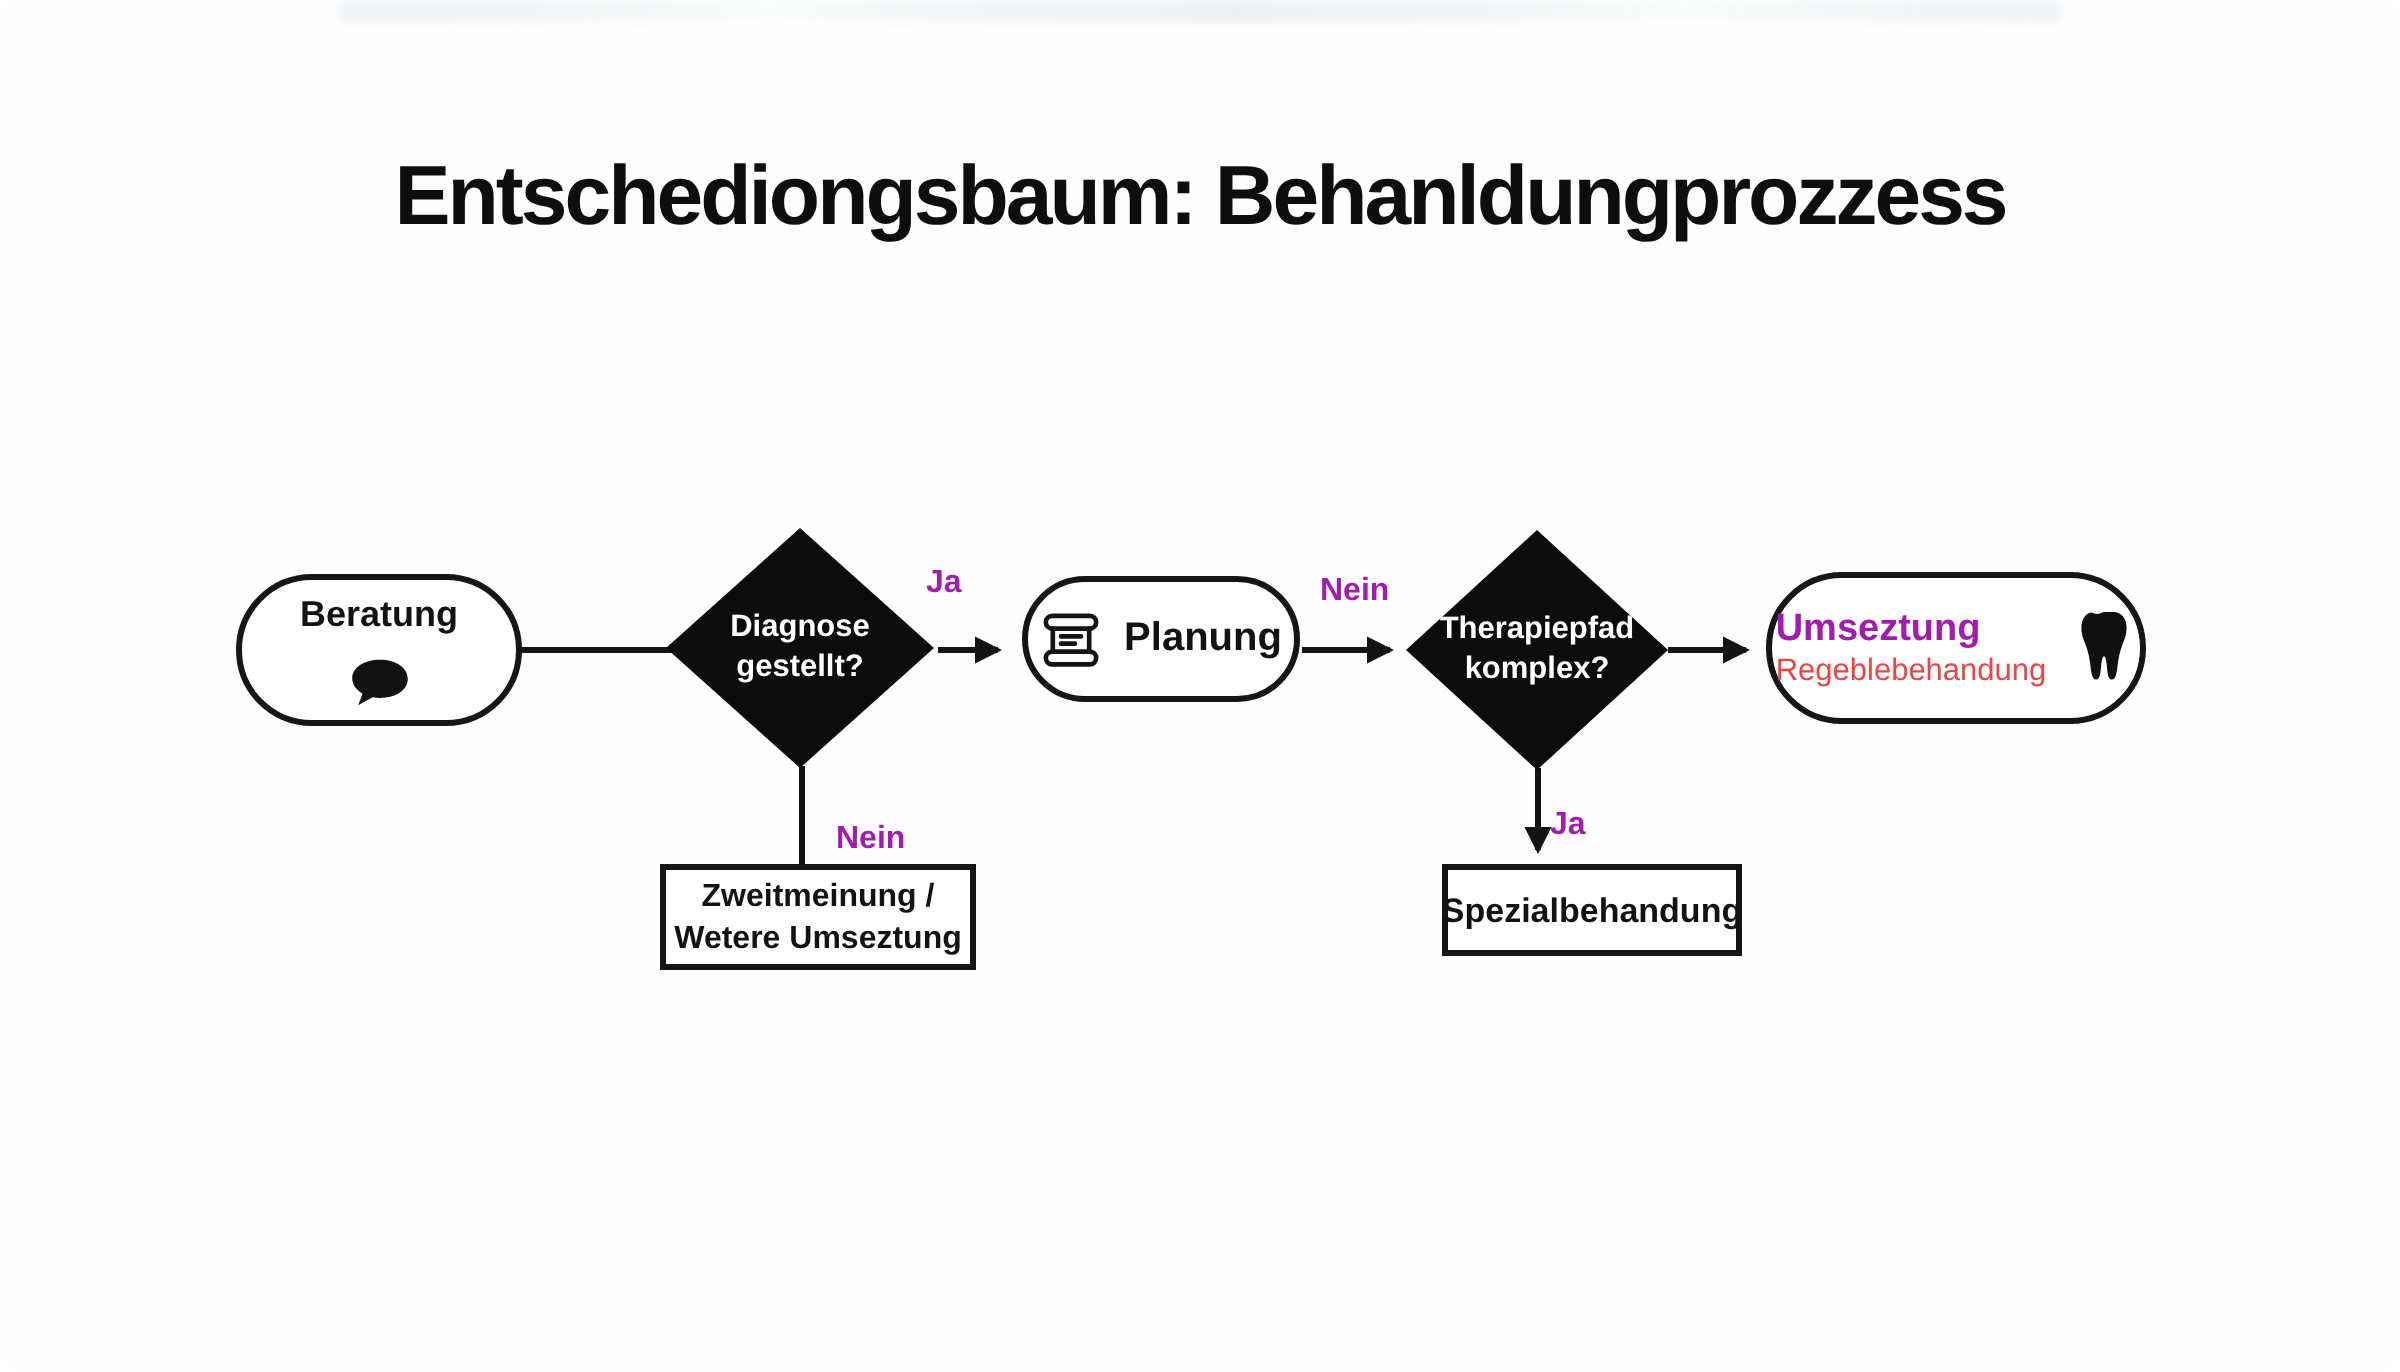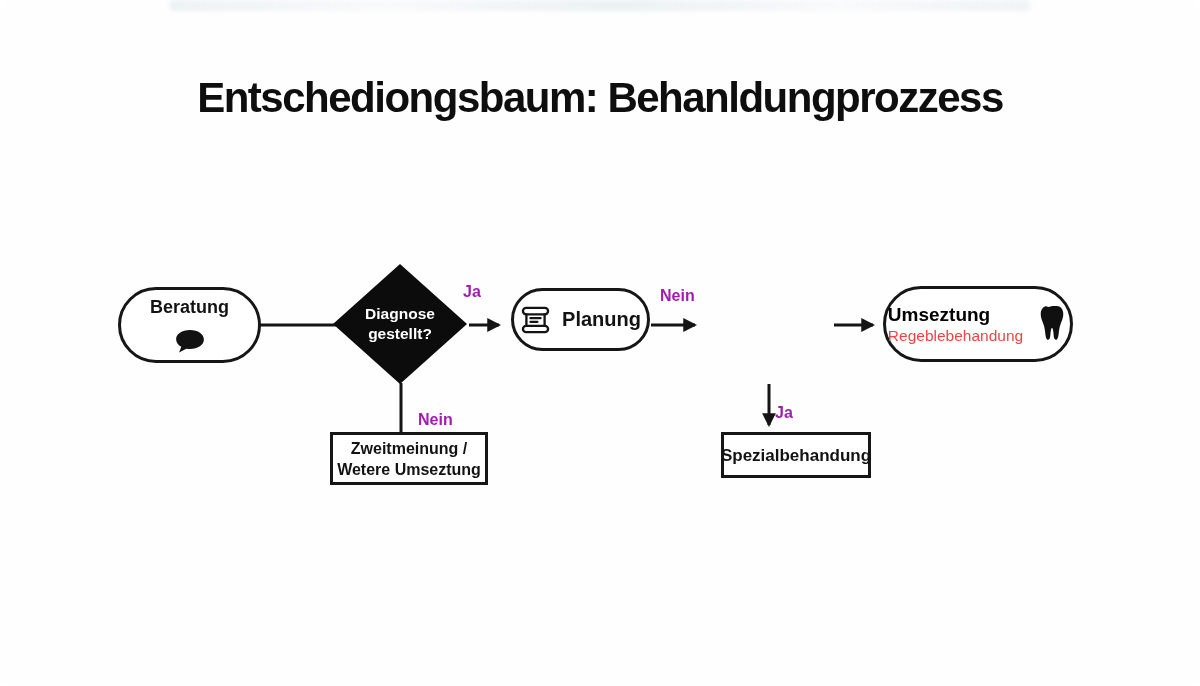--- a/index.html
+++ b/index.html
@@ -45,21 +45,21 @@
     background: #ffffff; border: 3px solid #161616;
     display: flex; flex-direction: column; align-items: center; justify-content: center;
     font-weight: 700; font-size: 16px; line-height: 21px; text-align: center;
     color: #131313;
   }
   .edge-label {
     position: absolute; font-weight: 700; font-size: 16px; color: #a21caf;
   }
   .node-label { font-weight: 700; color: #131313; }
   .stack { display: flex; flex-direction: column; align-items: flex-start; }
-  .stack .main { font-size: 19px; font-weight: 700; line-height: 23px; color: #000000; text-align: center; }
+  .stack .main { font-size: 19px; font-weight: 700; line-height: 23px; color: #a21caf; text-align: center; }
   .stack .sub  { font-size: 15.5px; font-weight: 400; line-height: 19px; color: #ef4444; }
 </style>
 </head>
 <body>
 
 <div class="canvas">
 
   <div class="top-artifact"></div>
 
   <h1 class="title">Entschediongsbaum: Behanldungprozzess</h1>
@@ -97,20 +97,24 @@
     <svg width="31" height="30" viewBox="0 0 32 31" fill="none" stroke="#141414" stroke-width="2.4" stroke-linecap="round">
       <rect x="3" y="3" width="26" height="6.6" rx="3.3"></rect>
       <rect x="3" y="21.5" width="26" height="6.6" rx="3.3"></rect>
       <path d="M6.6 9.6 v11.9 M25.4 9.6 v11.9"></path>
       <path d="M10.8 13.6 h10.4 M10.8 17.4 h7.2"></path>
     </svg>
     <span class="node-label" style="font-size:20px;">Planung</span>
   </div>
 
   
+  <div class="decision" style="left:703px; top:265px; width:131px; height:120px;">
+    <span>Therapiepfad</span>
+    <span>komplex?</span>
+  </div>
 
   
   <div class="stadium" style="left:883px; top:286px; width:190px; height:76px; gap:14px;">
     <div class="stack">
       <span class="main">Umseztung</span>
       <span class="sub">Regeblebehandung</span>
     </div>
     <svg width="31" height="40" viewBox="0 0 30 40">
       <path d="M15 2 C13.4 2 12.5 3 11 3 C9.5 3 8.6 2 7.5 2.4 C4.8 3.3 3.2 6.2 3.2 9.8 c0 3.9 1.2 6.3 2.4 9.4 1 2.6 1.7 5.9 2.1 9.5 .3 2.8 .8 7.1 2.9 7.1 2.2 0 2.2 -4.4 2.5 -7.2 .3 -2.6 .7 -4.5 1.4 -4.5 .7 0 1.1 1.9 1.4 4.5 .3 2.8 .3 7.2 2.5 7.2 2.1 0 2.6 -4.3 2.9 -7.1 .4 -3.6 1.1 -6.9 2.1 -9.5 1.2 -3.1 2.4 -5.5 2.4 -9.4 0 -4.6 -2.7 -7.8 -6.6 -7.8 -2 0 -2.6 0 -4.2 0 Z" fill="#101010"></path>
     </svg>

